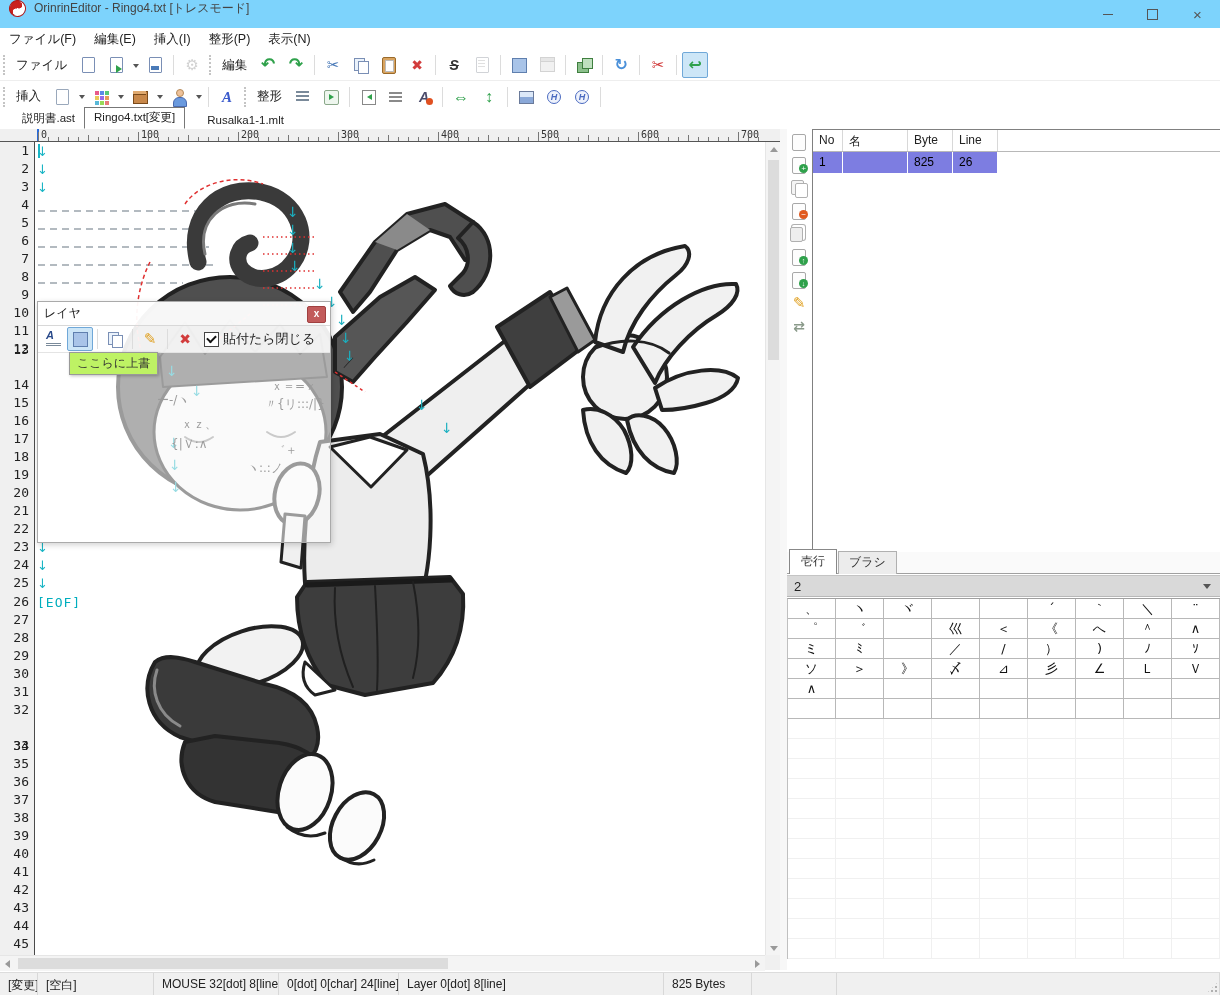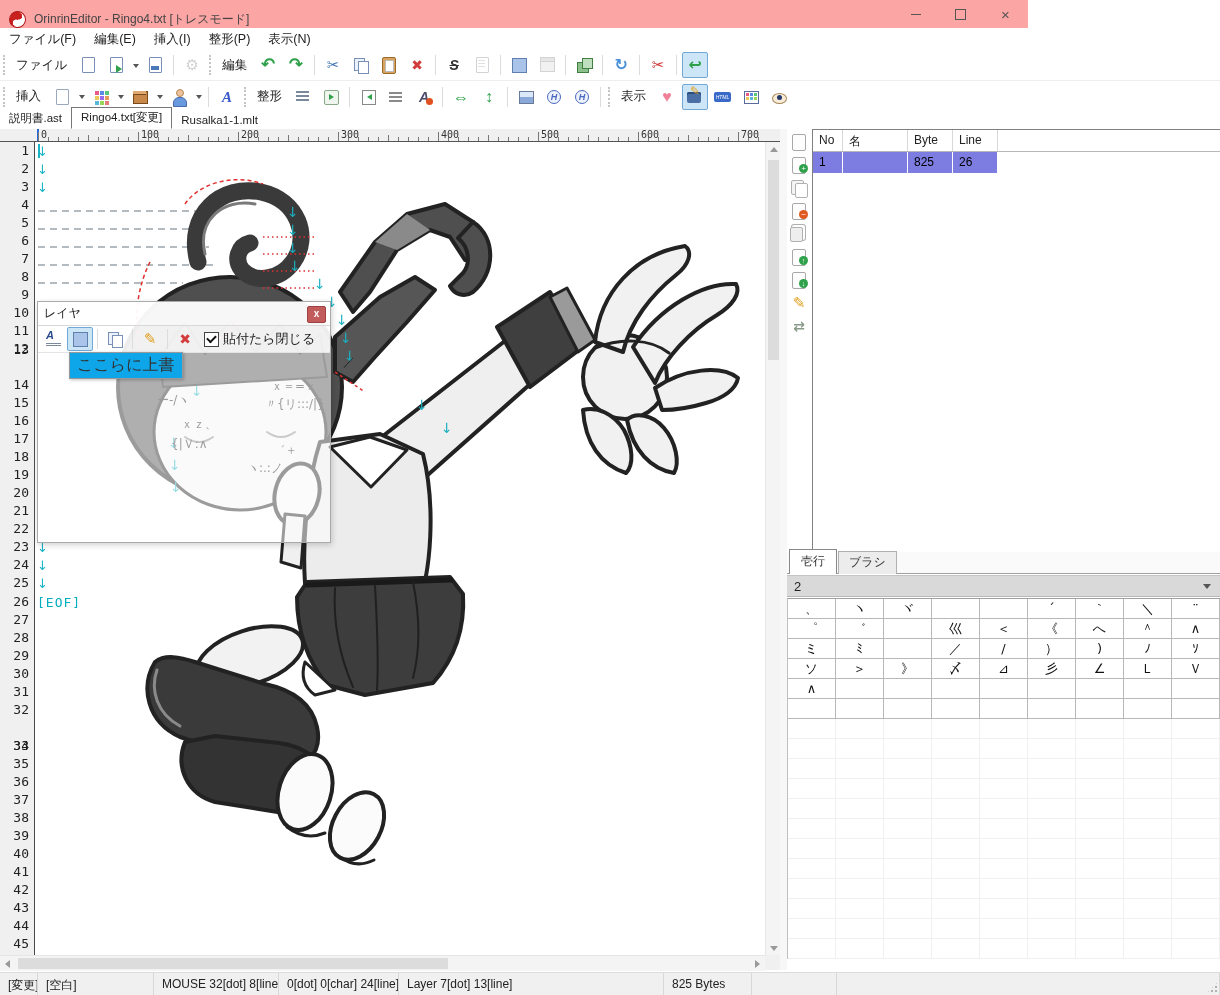--- a/index.html
+++ b/index.html
@@ -1,18 +1,18 @@
 <!DOCTYPE html>
 <html><head>
 <meta charset="utf-8">
 <style>
   html,body{margin:0;padding:0;background:#fff;font-family:"Liberation Sans","DejaVu Sans",sans-serif;}
   .window{position:relative;width:1220px;height:995px;background:#fff;overflow:hidden;font-size:12px;color:#333;}
   
-  .titlebar{position:absolute;left:0;top:0;width:1028px;height:28px;background:#fca5a5;display:flex;align-items:flex-end;}
+  .titlebar{position:absolute;left:0;top:0;width:1220px;height:28px;background:#7dd3fc;display:flex;align-items:flex-start;}
   .appicon{width:15px;height:15px;margin:0 8px 0 9px;border-radius:50%;border:1px solid #b01818;
     background:radial-gradient(circle at 50% 26%, #c9211e 0 3px, transparent 3.5px),
                radial-gradient(circle at 50% 74%, #fff 0 3px, transparent 3.5px),
                linear-gradient(90deg,#c9211e 50%,#fff 50%);transform:rotate(25deg);}
   .title-text{font-size:12px;color:#444;}
   .winbtns{position:absolute;right:0;top:0;height:28px;display:flex;}
   .winbtn{width:45px;height:28px;display:flex;align-items:center;justify-content:center;color:#555;}
   .wb-min{width:10px;height:1px;background:#555;}
   .wb-max{width:9px;height:9px;border:1px solid #555;}
   .wb-close{font-size:15px;line-height:1;}
@@ -85,21 +85,21 @@
   .ig-html::before{content:"HTML";left:1px;top:5px;width:17px;height:10px;background:#3a6ac8;color:#fff;font-size:5px;line-height:10px;text-align:center;border-radius:2px;}
   .ig-palette::before{left:3px;top:4px;width:13px;height:11px;border:1px solid #5a6a9a;background:#fff;}
   .ig-palette::after{left:5px;top:6px;width:3px;height:3px;background:#e85a8a;box-shadow:4px 0 #5a8ae8,8px 0 #58c878,0 4px #e8c858,4px 4px #58b8d8,8px 4px #98d858;}
   .ig-eye::before{left:3px;top:6px;width:13px;height:9px;background:#f8ecd8;border:1px solid #a8885a;border-radius:50%;}
   .ig-eye::after{left:8px;top:8px;width:5px;height:5px;background:#223a6a;border-radius:50%;}
   .ig-text-layer::before{content:"A";left:2px;top:0px;font-size:11px;font-weight:bold;color:#2a4a8a;}
   .ig-text-layer::after{left:2px;top:14px;width:15px;height:4px;background:repeating-linear-gradient(#7a8a9a 0 1px,transparent 1px 2px);}
   .ig-pencil::before{content:"✎";left:0;width:100%;text-align:center;line-height:20px;font-size:15px;color:#e0a020;}
   
   .tabbar{position:absolute;left:0;top:112px;width:1220px;height:17px;background:#fff;display:flex;align-items:flex-end;}
-  .doc-tab{font-size:11.5px;color:#222;padding:1px 8px 2px 8px;border:1px solid transparent;white-space:nowrap;}
+  .doc-tab{font-size:11.5px;color:#222;padding:1px 8px 2px 21px;border:1px solid transparent;white-space:nowrap;}
   .doc-tab.active{background:#fff;border:1px solid #777;border-bottom:1px solid #fff;position:relative;z-index:3;padding:2px 9px 3px 9px;}
   
   .editor{position:absolute;left:0;top:129px;width:780px;height:841px;}
   .ruler{position:absolute;left:0;top:0;width:780px;height:12px;background:#f0f0f0;border-bottom:1px solid #555;}
   .ruler .tick{position:absolute;bottom:0;width:1px;background:#777;}
   .ruler .rlabel{position:absolute;top:0px;font-size:10px;color:#333;font-family:"DejaVu Sans Mono",monospace;}
   .ruler-caret{position:absolute;left:37px;top:0;width:2px;height:12px;background:#2a6ad8;}
   .editor-body{position:absolute;left:0;top:13px;width:780px;height:814px;}
   .gutter{position:absolute;left:0;top:0;width:34px;height:814px;background:#f0f0f0;border-right:1px solid #4a4a4a;}
   .gutter .ln{position:absolute;right:5px;width:28px;text-align:right;font-size:13px;color:#222;font-family:"DejaVu Sans Mono",monospace;}
@@ -122,21 +122,21 @@
   
   .layer-palette{position:absolute;left:2px;top:159px;width:292px;height:240px;border:1px solid #aaa;background:rgba(255,255,255,0.55);box-shadow:1px 2px 6px rgba(0,0,0,.18);z-index:5;}
   .lp-title{height:23px;background:rgba(255,255,255,0.9);display:flex;align-items:center;padding:0 6px;font-size:12px;color:#222;border-bottom:1px solid #d8d8d8;position:relative;}
   .lp-close{position:absolute;right:4px;top:4px;width:17px;height:15px;background:#c25b5b;border:1px solid #a04040;border-radius:2px;color:#fff;font-size:10px;line-height:14px;text-align:center;font-weight:bold;}
   .lp-toolbar{height:26px;background:rgba(255,255,255,0.82);display:flex;align-items:center;padding:0 3px;border-bottom:1px solid #e4e4e4;}
   .lp-btn{width:24px;height:22px;display:inline-flex;align-items:center;justify-content:center;border:1px solid transparent;border-radius:2px;}
   .lp-btn.selected{background:#cde6f7;border:1px solid #70a8d8;}
   .cb{width:13px;height:13px;border:1px solid #444;background:#fff;display:inline-block;position:relative;margin:0 4px 0 6px;}
   .cb::before{content:"";position:absolute;left:2px;top:2px;width:7px;height:4px;border-left:2px solid #111;border-bottom:2px solid #111;transform:rotate(-45deg);}
   .lp-check-label{font-size:13px;color:#222;white-space:nowrap;}
-  .tooltip{position:absolute;left:34px;top:210px;width:auto;padding:2px 7px;background:#0ea5e9;border:1px solid #999;box-shadow:1px 1px 3px rgba(0,0,0,.25);font-size:16px;color:#333;z-index:6;white-space:nowrap;}
+  .tooltip{position:absolute;left:34px;top:210px;width:auto;padding:2px 7px;background:#bef264;border:1px solid #999;box-shadow:1px 1px 3px rgba(0,0,0,.25);font-size:12px;color:#333;z-index:6;white-space:nowrap;}
   
   .vsplit{position:absolute;left:780px;top:129px;width:7px;height:841px;background:#f7f7f7;}
   
   .rightpanel{position:absolute;left:787px;top:129px;width:433px;height:841px;background:#fff;}
   .icon-strip{position:absolute;left:0;top:0;width:24px;height:420px;}
   .is-btn{position:absolute;left:1px;width:22px;height:21px;display:flex;align-items:center;justify-content:center;}
   .is{position:relative;width:22px;height:20px;display:inline-block;}
   .is::before,.is::after{position:absolute;content:"";}
   .isp::before{left:4px;top:2px;width:12px;height:15px;background:#fdfdfd;border:1px solid #a8a8a8;border-radius:2px;}
   .is-page-add::after{content:"+";left:11px;top:9px;width:9px;height:9px;background:#2fa14b;color:#fff;border-radius:50%;font-size:8px;line-height:9px;text-align:center;}
@@ -329,39 +329,20 @@
         <span class="tbtn">
           <i class="ig ig-panes"></i>
         </span>
         <span class="tbtn">
           <i class="ig ig-circle-h"></i>
         </span>
         <span class="tbtn">
           <i class="ig ig-circle-h"></i>
         </span>
         <span class="tbsep"></span>
-      </div>
-      <div class="tbgroup">
-        <span class="grip"></span>
-        <span class="tblabel">表示</span>
-        <span class="tbtn">
-          <i class="ig ig-heart"></i>
-        </span>
-        <span class="tbtn active">
-          <i class="ig ig-film-edit"></i>
-        </span>
-        <span class="tbtn">
-          <i class="ig ig-html"></i>
-        </span>
-        <span class="tbtn">
-          <i class="ig ig-palette"></i>
-        </span>
-        <span class="tbtn">
-          <i class="ig ig-eye"></i>
-        </span>
       </div>
     </div>
 
   <div class="tabbar">
     <span class="doc-tab">説明書.ast</span>
     <span class="doc-tab active">Ringo4.txt[変更]</span>
     <span class="doc-tab">Rusalka1-1.mlt</span>
   </div>
 
   <div class="editor">
@@ -884,19 +865,19 @@
         <span class="cg-cell cg-faint"></span>
         <span class="cg-cell cg-faint"></span>
       </div>
   </div>
 
   <div class="statusbar" id="statusbar">
       <span class="sb-section" style="width: 38px;">[変更]</span>
       <span class="sb-section" style="width: 116px;">[空白]</span>
       <span class="sb-section" style="width: 125px;">MOUSE 32[dot] 8[line]</span>
       <span class="sb-section" style="width: 120px;">0[dot] 0[char] 24[line]</span>
-      <span class="sb-section" style="width: 265px;">Layer 7[dot] 13[line]</span>
+      <span class="sb-section" style="width: 265px;">Layer 0[dot] 8[line]</span>
       <span class="sb-section" style="width: 88px;">825 Bytes</span>
       <span class="sb-section" style="width: 85px;"></span>
       <span class="sb-section" style="flex: 1 1 0%;"></span>
     </div>
   <div class="sb-grip"></div>
 </div>
 
 </body></html>

